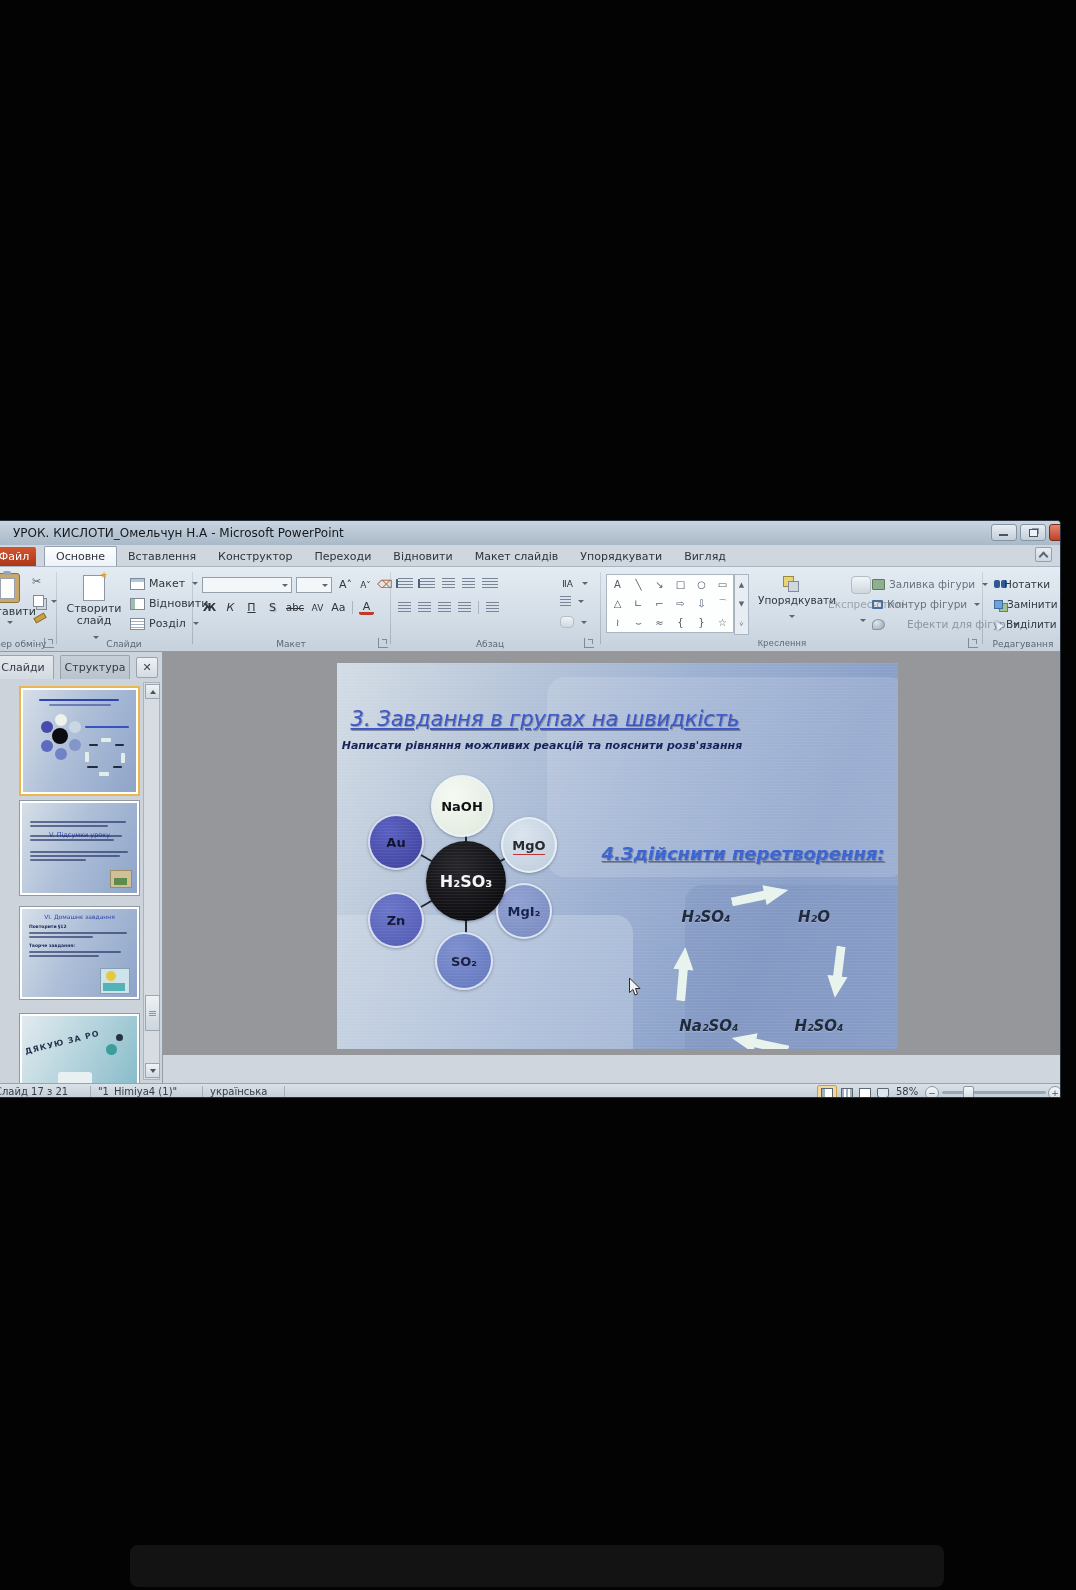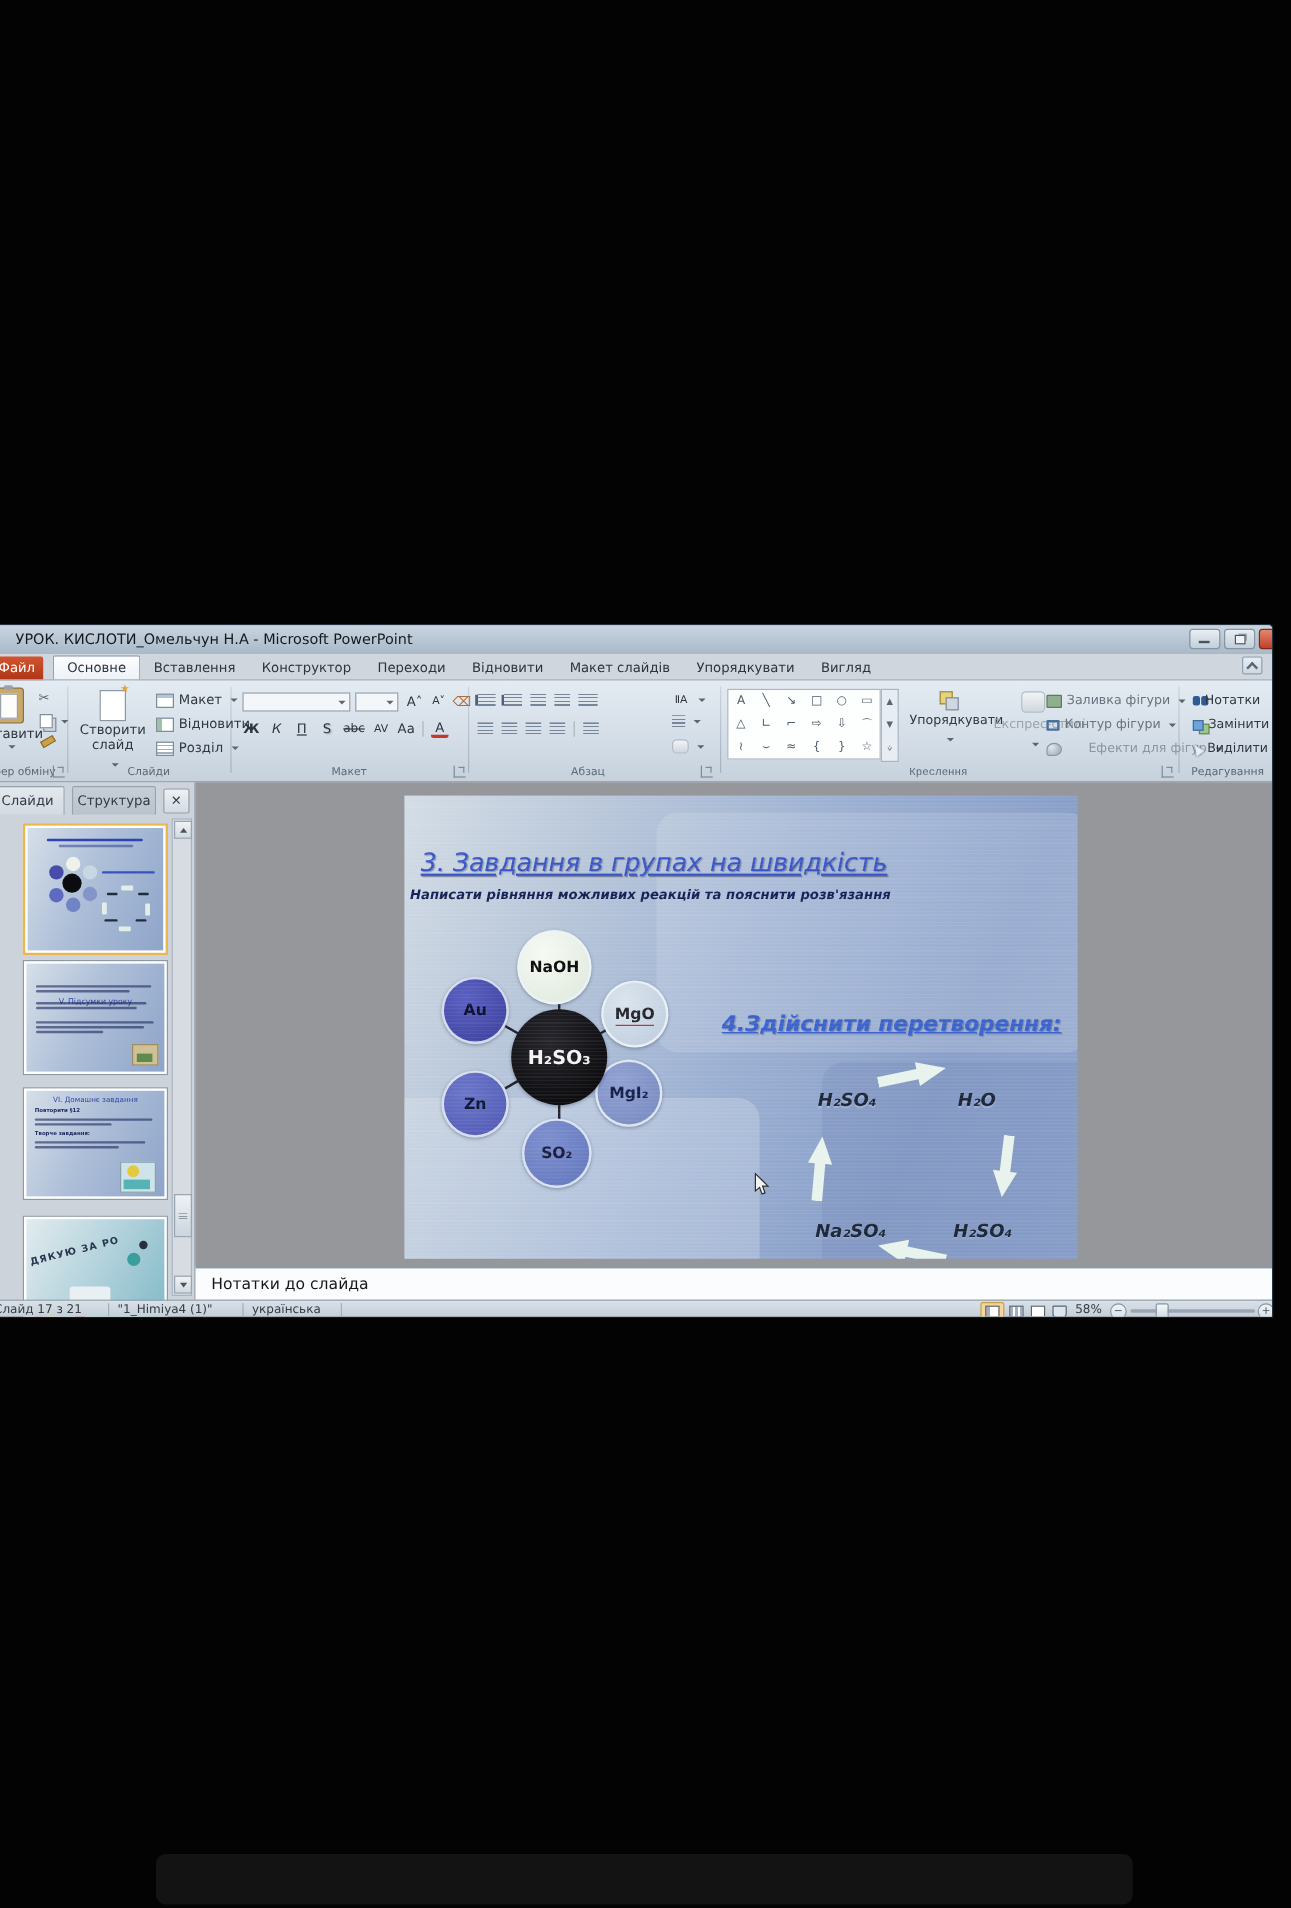--- a/index.html
+++ b/index.html
@@ -448,23 +448,20 @@
             <div class="cyc-arrow" style="left:475px;top:298px;width:52px;height:22px;transform:rotate(97deg);"></div>
             <div class="cyc-arrow" style="left:394px;top:370px;width:58px;height:22px;transform:rotate(192deg);"></div>
             <div class="cyc-arrow" style="left:319px;top:300px;width:54px;height:22px;transform:rotate(-85deg);"></div>
 
             <svg style="position:absolute;left:291px;top:314px;" width="13" height="20" viewBox="0 0 13 20">
               <path d="M1.5 1 L1.5 15.5 L5 12.5 L7 18 L9.5 17 L7.5 11.5 L12 11.5 Z" fill="#f2f2f2" stroke="#2a2a2a" stroke-width="1"></path>
             </svg>
           </div>
         </div>
 
-        <div class="notesbar">
-          <span>Нотатки до слайда</span>
-        </div>
       </div>
     </div>
 
     <div class="statusbar">
       <span class="abs" style="left:3px;top:2px;">Слайд 17 з 21</span>
       <span class="stsep" style="left:98px;"></span>
       <span class="abs" style="left:106px;top:2px;">"1_Himiya4 (1)"</span>
       <span class="stsep" style="left:210px;"></span>
       <span class="abs" style="left:218px;top:2px;">українська</span>
       <span class="stsep" style="left:292px;"></span>

